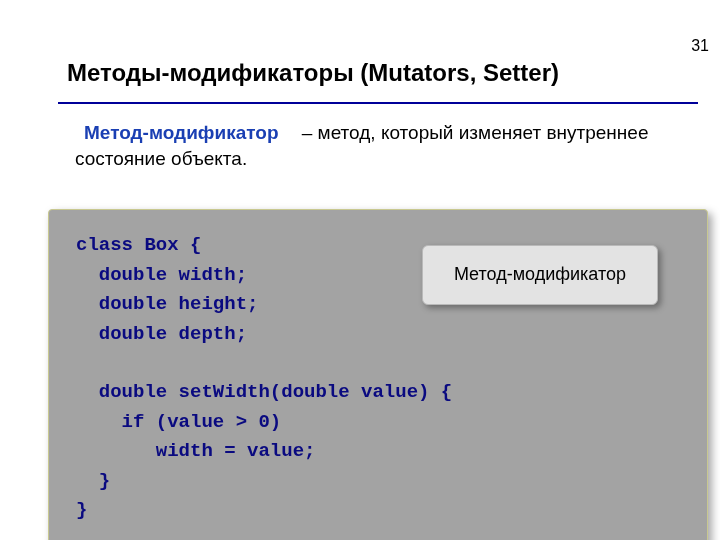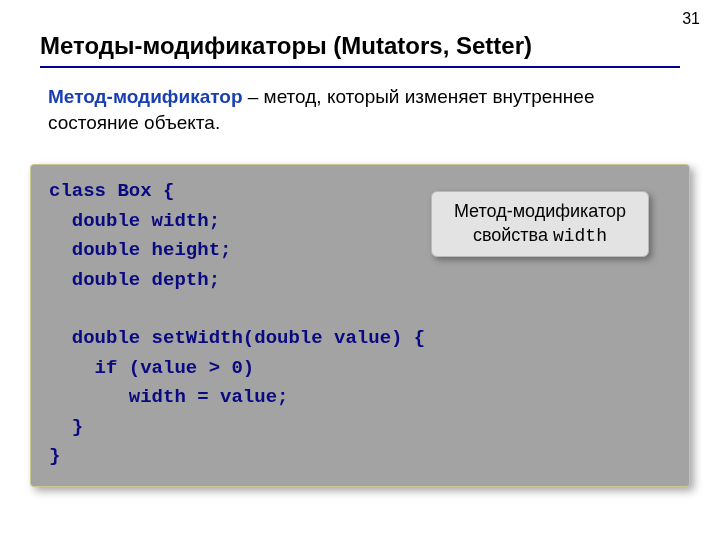--- a/index.html
+++ b/index.html
@@ -1,15 +1,15 @@
 <!DOCTYPE html>
 <html><head>
   <meta charset="utf-8">
   <style>
-    * { margin: 0; padding: 0; box-sizing: border-box; }
+    * { margin: 9px; padding: 0; box-sizing: border-box; }
     body {
       width: 720px;
       height: 540px;
       background: #ffffff;
       font-family: Arial, Helvetica, sans-serif;
       position: relative;
       overflow: hidden;
     }
     .page-number {
       position: absolute;
@@ -92,17 +92,14 @@
   double height;
   double depth;
 
   double setWidth(double value) {
     if (value &gt; 0)
        width = value;
   }
 }</pre>
   <div class="callout">
     <div>Метод-модификатор</div>
-    <div>
-      <span>свойства </span><span class="mono">width</span>
-    </div>
   </div>
 </div>
 
 </body></html>

